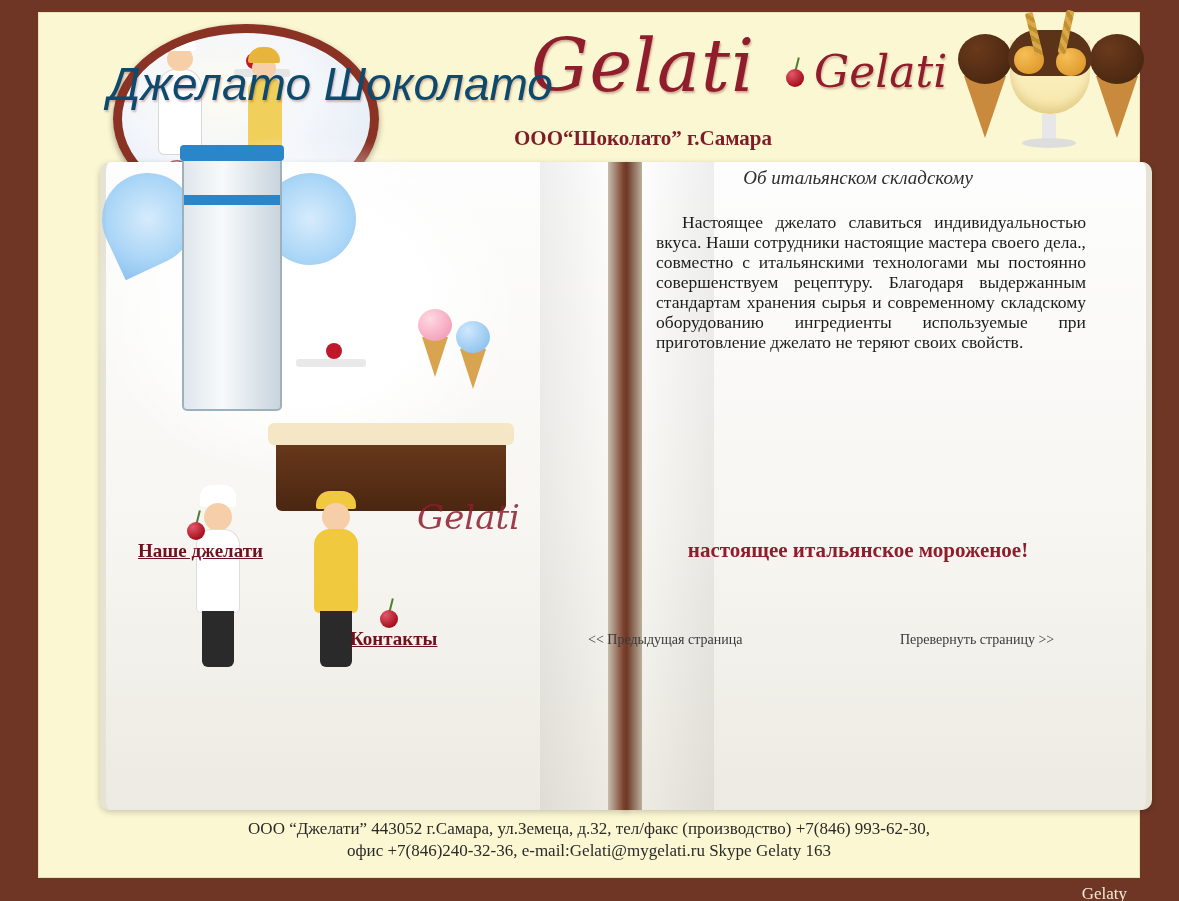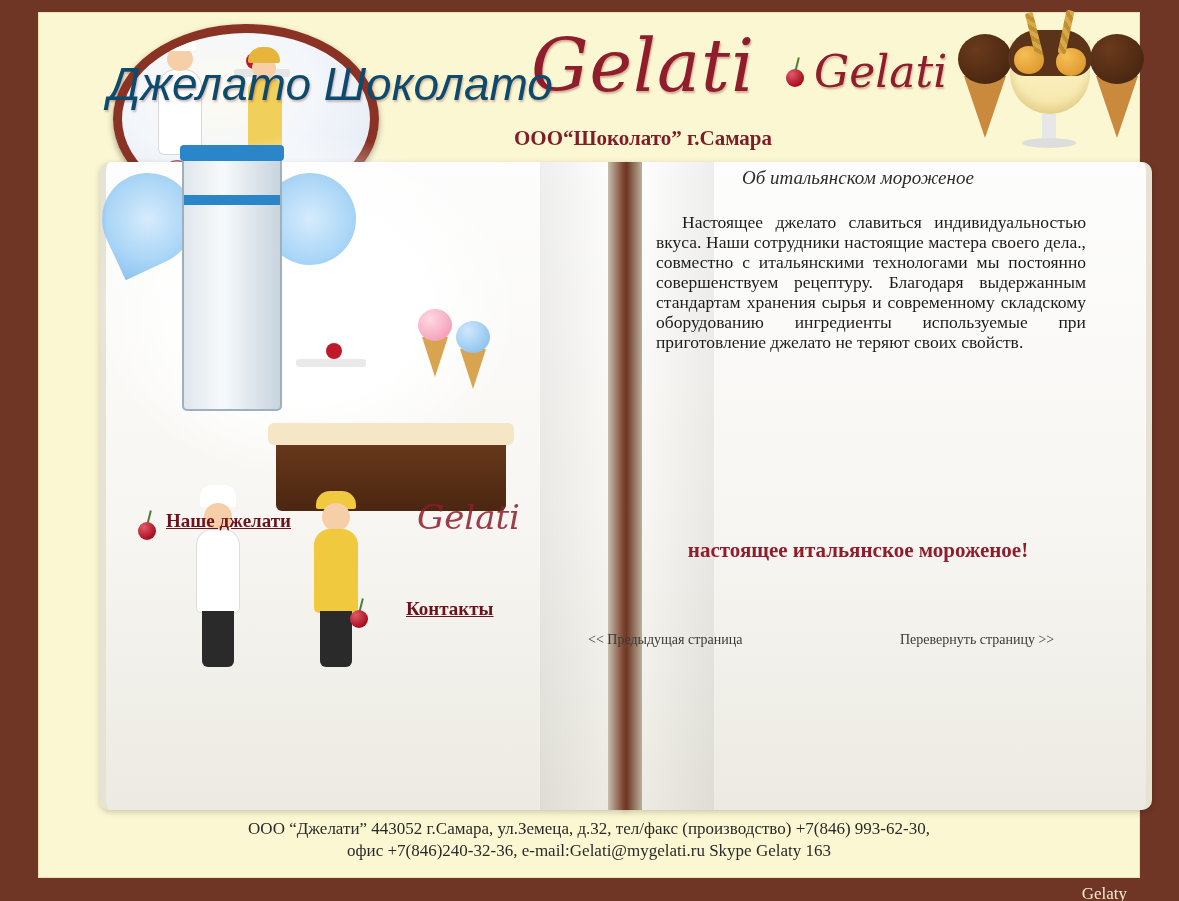--- a/index.html
+++ b/index.html
@@ -431,20 +431,22 @@
   #nav {
     position: absolute;
     left: 30px;
     top: 498px;
     width: 470px;
     height: 130px;
   }
   .nav-item {
     position: absolute;
     display: flex;
+    align-items: center;
+    flex-direction: column;
   }
   .cherry {
     position: relative;
     width: 18px;
     height: 30px;
     margin-right: 10px;
     flex: none;
   }
   .cherry .ball {
     position: absolute;
@@ -466,21 +468,21 @@
     color: #6c131e;
     text-decoration: underline;
     font-weight: bold;
     white-space: nowrap;
     cursor: pointer;
   }
   .nav-a { left: 70px; top: 0px; }
   .nav-b { left: 282px; top: 0px; }
   .nav-c { left: 70px; top: 44px; }
   .nav-d { left: 282px; top: 44px; }
-  .nav-e { left: 282px; top: 88px; gap: 28px; }
+  .nav-e { left: 282px; top: 88px; }
 
   
   #right-logo {
     position: absolute;
     left: 748px;
     top: 34px;
     display: flex;
     align-items: center;
   }
   #right-logo .logo-text {
@@ -651,21 +653,21 @@
     </div>
 
     <div id="right-logo">
       <span class="cherry">
           <span class="stem"></span>
           <span class="ball"></span>
         </span>
       <span class="logo-text">Gelati</span>
     </div>
 
-    <div id="right-heading">Об итальянском  мороженое</div>
+    <div id="right-heading">Об итальянском  складскому</div>
 
     <div id="right-body">
       <p>Настоящее джелато славиться индивидуальностью вкуса. Наши сотрудники настоящие мастера своего дела., совместно с итальянскими технологами мы постоянно совершенствуем рецептуру. Благодаря выдержанным стандартам хранения сырья и современному складскому оборудованию ингредиенты используемые при приготовление джелато не теряют своих свойств.</p>
     </div>
 
     <div id="right-claim">настоящее итальянское мороженое!</div>
 
     <div class="pager prev">&lt;&lt; Предыдущая страница</div>
     <div class="pager next">Перевернуть страницу &gt;&gt;</div>
 

